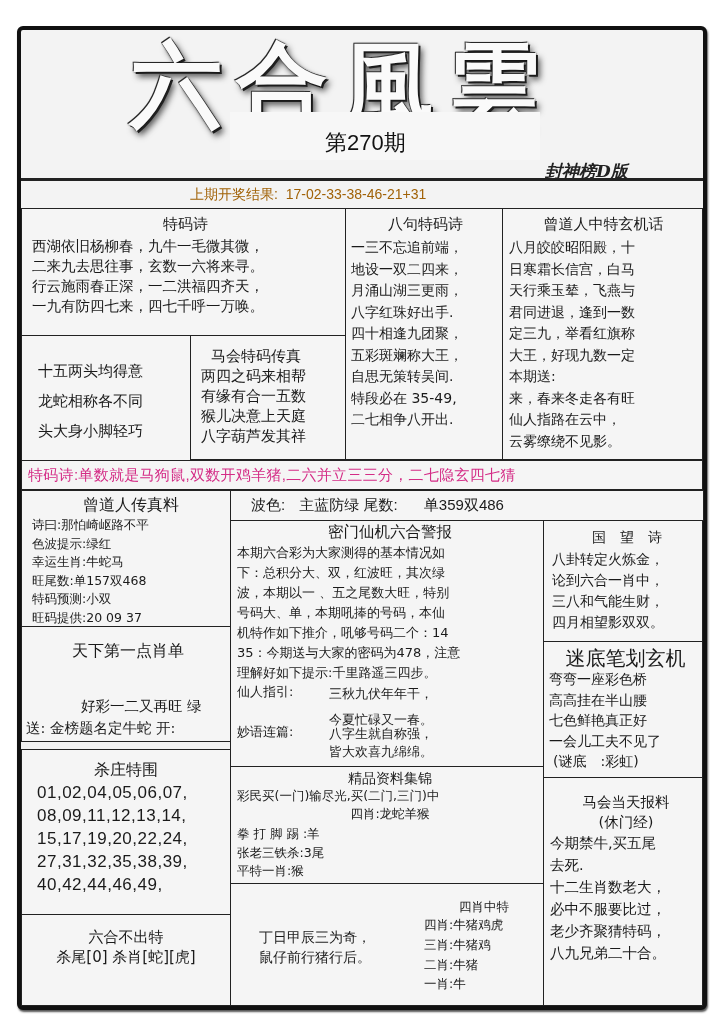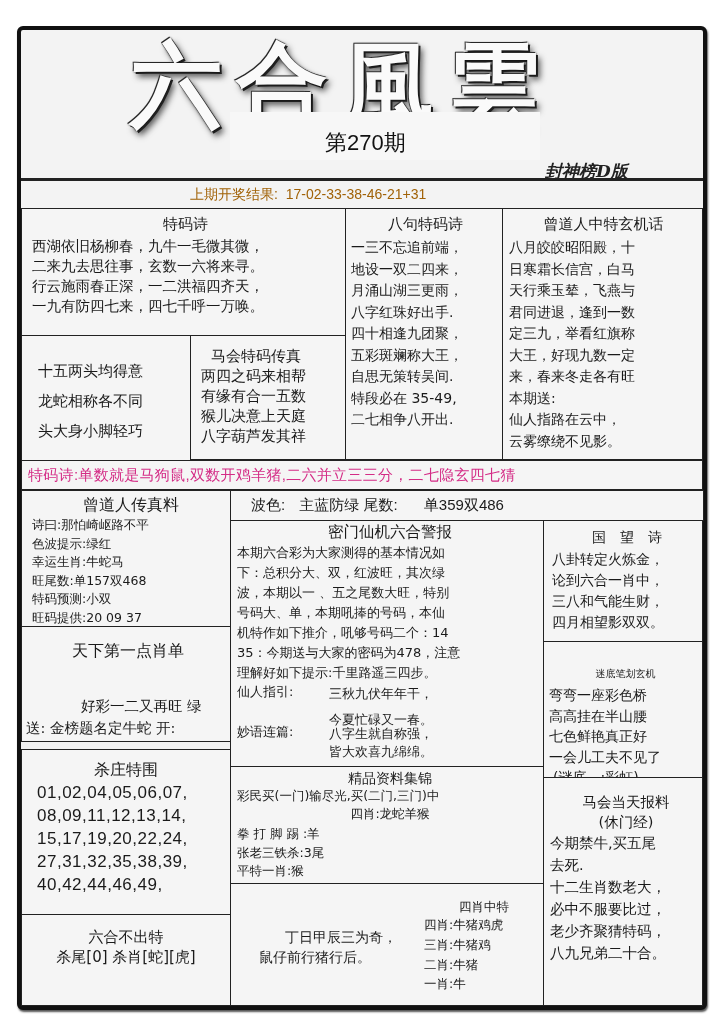--- a/index.html
+++ b/index.html
@@ -65,22 +65,22 @@
 </div>
 
 <div class="cell" style="left:502px; top:208px; width:201px; height:252px; padding:6px 4px 0 6px;">
   <div class="hd" style="margin-bottom:3px;">曾道人中特玄机话</div>
   <div class="s14" style="line-height:21.5px;">八月皎皎昭阳殿，十</div>
   <div class="s14" style="line-height:21.5px;">日寒霜长信宫，白马</div>
   <div class="s14" style="line-height:21.5px;">天行乘玉辇，飞燕与</div>
   <div class="s14" style="line-height:21.5px;">君同进退，逢到一数</div>
   <div class="s14" style="line-height:21.5px;">定三九，举看红旗称</div>
   <div class="s14" style="line-height:21.5px;">大王，好现九数一定</div>
+  <div class="s14" style="line-height:21.5px;">本期送:</div>
   <div class="s14" style="line-height:21.5px;">来，春来冬走各有旺</div>
-  <div class="s14" style="line-height:21.5px;">本期送:</div>
   <div class="s14" style="line-height:21.5px;">仙人指路在云中，</div>
   <div class="s14" style="line-height:21.5px;">云雾缭绕不见影。</div>
 </div>
 
 <div class="cell" style="left:21px; top:335px; width:170px; height:161px; padding:20px 0 0 16px;">
   <div class="s14" style="font-size:15px; line-height:30px;">十五两头均得意</div>
   <div class="s14" style="font-size:15px; line-height:30px;">龙蛇相称各不同</div>
   <div class="s14" style="font-size:15px; line-height:30px;">头大身小脚轻巧</div>
 </div>
 
@@ -159,39 +159,39 @@
 <div class="cell" style="left:230px; top:766px; width:314px; height:118px; padding:2px 0 0 6px;">
   <div class="hd" style="font-size:14px; line-height:18px;">精品资料集锦</div>
   <div class="s13" style="white-space:nowrap; font-size:12.5px; line-height:18px;">彩民买(一门)输尽光,买(二门,三门)中</div>
   <div class="s13" style="text-align:center; font-size:12.5px; line-height:18px;">四肖:龙蛇羊猴</div>
   <div class="s13" style="font-size:12.5px; line-height:18.5px; margin-top:2px;"><span>拳 打 脚 踢 :</span><span>羊</span></div>
   <div class="s13" style="font-size:12.5px; line-height:18.5px;"><span>张老三铁杀:</span><span>3尾</span></div>
   <div class="s13" style="font-size:12.5px; line-height:18.5px;"><span>平特一肖:</span><span>猴</span></div>
 </div>
 
 <div class="cell" style="left:230px; top:883px; width:314px; height:123px; padding:0;">
-  <div class="s14" style="position:absolute; left:28px; top:43px; font-size:14px; line-height:20px;margin-left:26px;">丁日甲辰三为奇，</div>
+  <div class="s14" style="position:absolute; left:28px; top:43px; font-size:14px; line-height:20px;">丁日甲辰三为奇，</div>
   <div class="s14" style="position:absolute; left:28px; top:63px; font-size:14px; line-height:20px;">鼠仔前行猪行后。</div>
   <div class="s13" style="position:absolute; left:228px; top:14px; font-size:12.5px;">四肖中特</div>
   <div class="s13" style="position:absolute; left:193px; top:32px; font-size:12.5px;">四肖:牛猪鸡虎</div>
   <div class="s13" style="position:absolute; left:193px; top:52px; font-size:12.5px;">三肖:牛猪鸡</div>
   <div class="s13" style="position:absolute; left:193px; top:72px; font-size:12.5px;">二肖:牛猪</div>
   <div class="s13" style="position:absolute; left:193px; top:91px; font-size:12.5px;">一肖:牛</div>
 </div>
 
 <div class="cell" style="left:543px; top:520px; width:160px; height:122px; padding:6px 0 0 8px;">
   <div class="hd" style="font-size:14px; line-height:20px; margin-bottom:2px;">国　望　诗</div>
   <div class="s14" style="line-height:21px;">八卦转定火炼金，</div>
   <div class="s14" style="line-height:21px;">论到六合一肖中，</div>
   <div class="s14" style="line-height:21px;">三八和气能生财，</div>
   <div class="s14" style="line-height:21px;">四月相望影双双。</div>
 </div>
 
 <div class="cell" style="left:543px; top:641px; width:160px; height:137px; padding:6px 0 0 5px;">
-  <div class="hd" style="font-size:10px; line-height:20px; margin-bottom:1px;margin-top:16px;">迷底笔划玄机</div>
+  <div class="hd" style="font-size:20px; line-height:20px; margin-bottom:1px;">迷底笔划玄机</div>
   <div class="s14" style="line-height:20.5px;">弯弯一座彩色桥</div>
   <div class="s14" style="line-height:20.5px;">高高挂在半山腰</div>
   <div class="s14" style="line-height:20.5px;">七色鲜艳真正好</div>
   <div class="s14" style="line-height:20.5px; white-space:nowrap;">一会儿工夫不见了</div>
   <div class="s14" style="line-height:20.5px; padding-left:4px;">(谜底　:彩虹)</div>
 </div>
 
 <div class="cell" style="left:543px; top:777px; width:160px; height:229px; padding:14px 0 0 6px;">
   <div class="hd" style="font-size:14.5px; line-height:20px;">马会当天报料</div>
   <div class="hd" style="font-size:14.5px; line-height:20px;">(休门经)</div>

